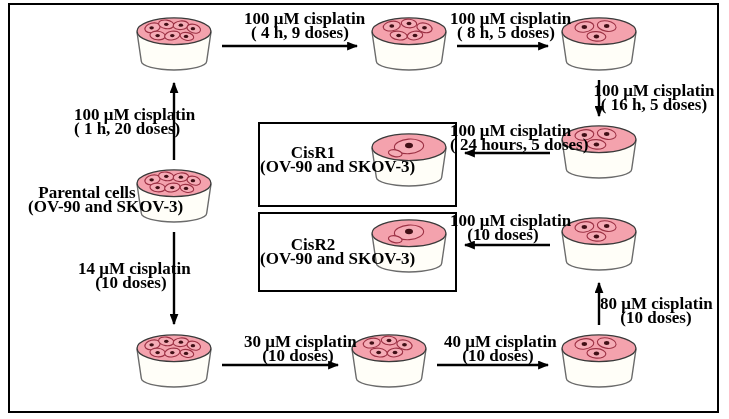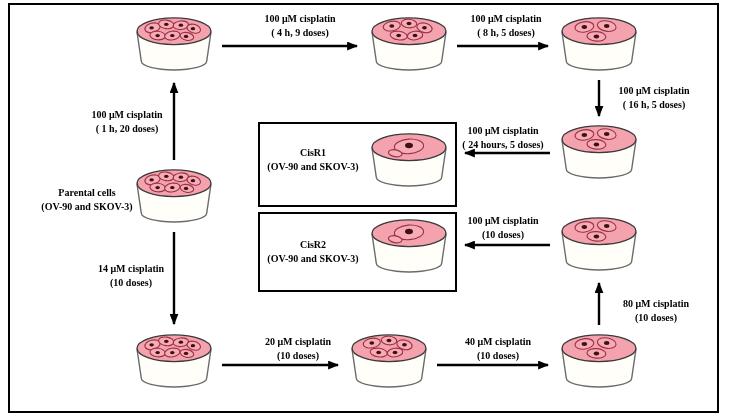--- a/index.html
+++ b/index.html
@@ -1,20 +1,20 @@
 <!DOCTYPE html>
 <html><head>
 <meta charset="utf-8">
 <style>
   * { box-sizing: border-box; }
   html, body { margin: 0; padding: 0; background: #ffffff; }
   body { font-family: "Liberation Serif", serif; }
   .canvas { position: relative; width: 729px; height: 419px; background: #ffffff; overflow: hidden; }
   .frame { position: absolute; left: 8px; top: 3px; width: 711px; height: 410px; border: 2px solid #000; }
-  .lbl { position: absolute; font-weight: bold; font-size: 10px; line-height: 13.5px; text-align: center; color: #000; white-space: nowrap; }
+  .lbl { position: absolute; font-weight: bold; font-size: 17px; line-height: 13.5px; text-align: center; color: #000; white-space: nowrap; }
   .group-box { position: absolute; border: 2px solid #000; background: transparent; }
   .dish { position: absolute; width: 86px; height: 62px; }
   .arrow-layer { position: absolute; left: 0; top: 0; pointer-events: none; }
   .arrow-layer line { stroke: #000; stroke-width: 2.4px; }
   .cells ellipse { fill: #f5acb6; stroke: #9c3144; stroke-width: 1.3px; }
   .nuclei ellipse { fill: #401016; stroke: none; }
 </style>
 </head>
 <body>
 
@@ -169,21 +169,21 @@
   </div>
   <div class="lbl" style="left:450px; top:214px; width:106px">
     <div>100 μM cisplatin</div>
     <div>(10 doses)</div>
   </div>
   <div class="lbl" style="left:78px; top:262px; width:106px">
     <div>14 μM cisplatin</div>
     <div>(10 doses)</div>
   </div>
   <div class="lbl" style="left:244px; top:335px; width:108px">
-    <div>20 μM cisplatin</div>
+    <div>30 μM cisplatin</div>
     <div>(10 doses)</div>
   </div>
   <div class="lbl" style="left:444px; top:335px; width:108px">
     <div>40 μM cisplatin</div>
     <div>(10 doses)</div>
   </div>
   <div class="lbl" style="left:600px; top:297px; width:112px">
     <div>80 μM cisplatin</div>
     <div>(10 doses)</div>
   </div>

